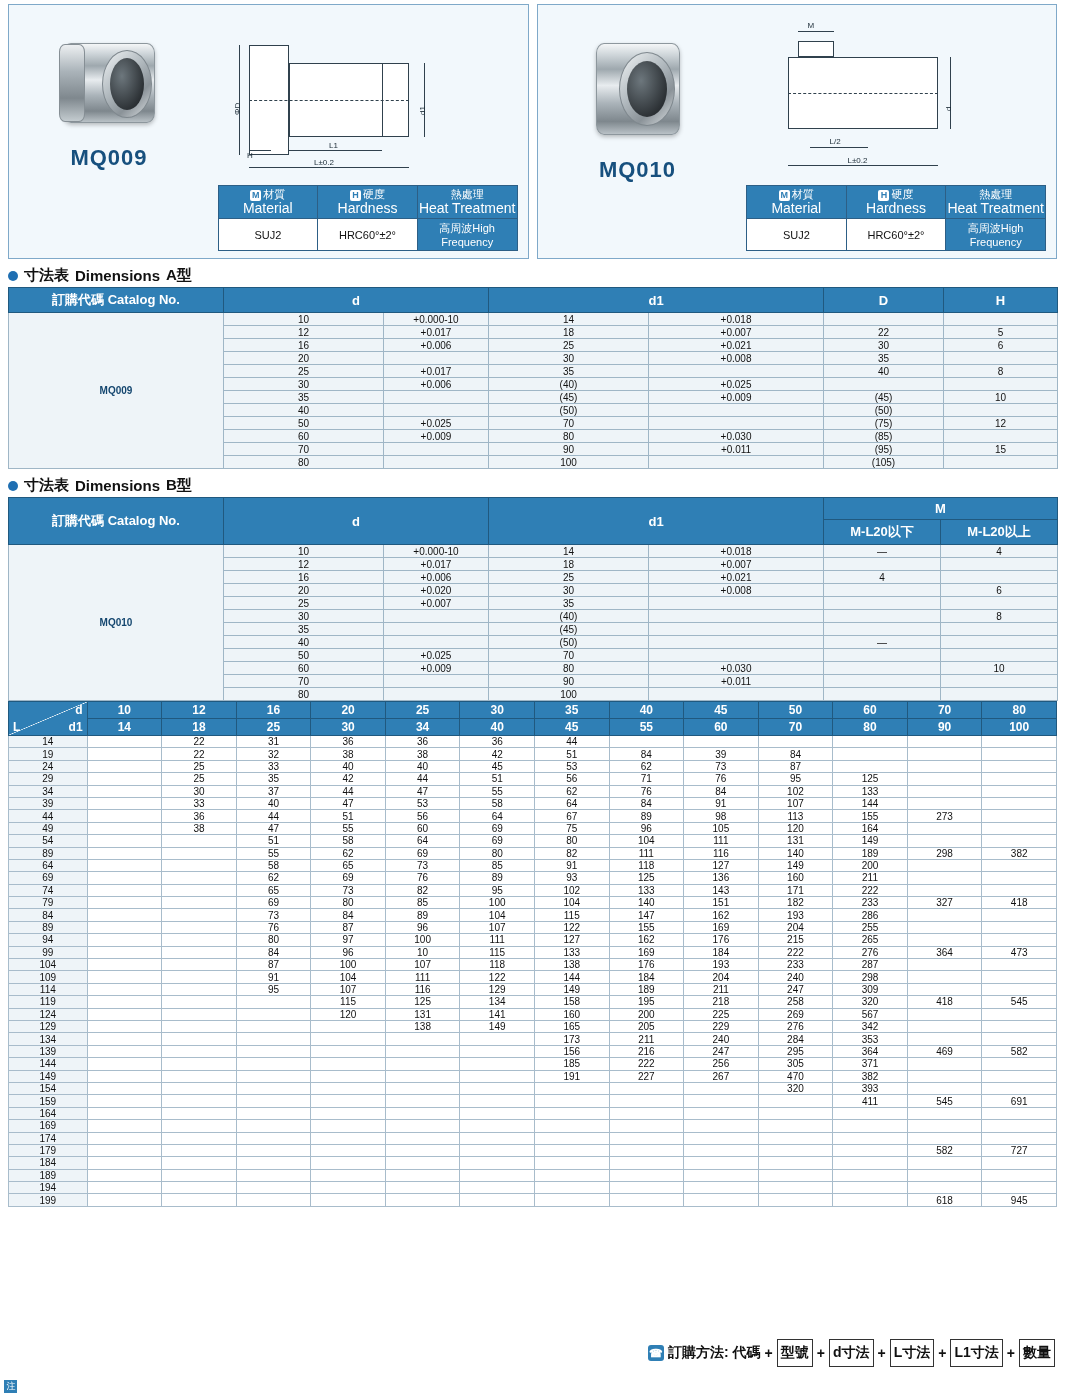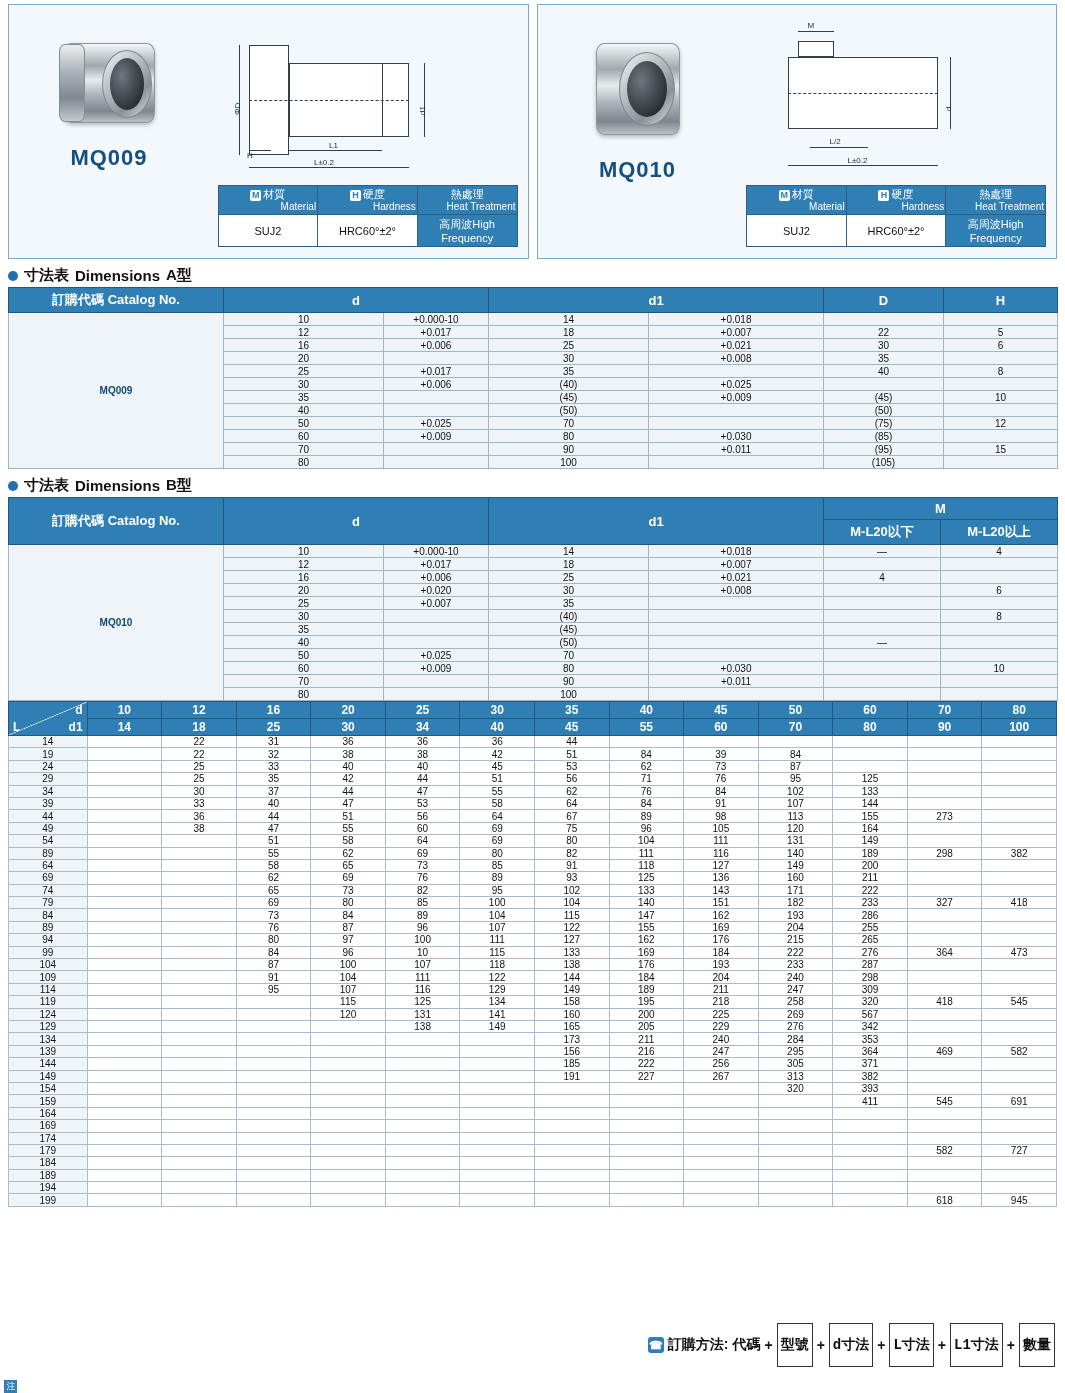--- a/index.html
+++ b/index.html
@@ -80,21 +80,21 @@
     width:300px; border-collapse:collapse; margin:2px 0 0 auto; margin-right:4px;
     table-layout:fixed;
   }
   .spec-table th, .spec-table td {
     border:1px solid #2d5f86; text-align:center; font-size:11px; padding:2px 1px;
   }
   .spec-table th {
     background:#2f7fb5; color:#fff; font-weight:normal; line-height:1.1;
   }
   .spec-table th .cn { display:block; font-size:11px; }
-  .spec-table th .en { display:block; font-size:10px;text-align:right; }
+  .spec-table th .en { display:block; font-size:14px; }
   .spec-table td { background:#ffffff; font-size:11px; }
   .badge {
     display:inline-block; background:#fff; color:#2f7fb5; font-weight:bold;
     width:11px; height:11px; line-height:11px; font-size:9px; border-radius:2px; margin-right:2px;
   }
   .hf { background:#2f7fb5 !important; color:#fff; font-size:9px; }
 
   
   .sec-head {
     display:flex; align-items:center; gap:6px;
@@ -145,21 +145,21 @@
   
   .footer {
     position:absolute; bottom:26px; right:10px;
     display:flex; align-items:center; gap:4px; font-size:14px; font-weight:bold;
   }
   .footer .ico {
     width:16px; height:16px; background:#2f7fb5; color:#fff; border-radius:3px;
     font-size:11px; text-align:center; line-height:16px;
   }
   .footer .box {
-    border:1px solid #333; padding:12px 3px; background:#fff;font-family:Liberation Mono, monospace;
+    border:1px solid #333; padding:4px 3px; background:#fff;
   }
   .bl-mark {
     position:absolute; left:4px; bottom:0px; font-size:11px; color:#1b3550;
     letter-spacing:-1px;
   }
   .bl-sq { display:inline-block; width:13px; height:13px; background:#2f7fb5; color:#fff; font-size:9px; text-align:center; line-height:13px; margin-right:2px; }
 </style>
 </head>
 <body>
 
@@ -1021,21 +1021,21 @@
           <td class="lcol">149</td>
           <td></td>
           <td></td>
           <td></td>
           <td></td>
           <td></td>
           <td></td>
           <td>191</td>
           <td>227</td>
           <td>267</td>
-          <td>313</td>
+          <td>470</td>
           <td>382</td>
           <td></td>
           <td></td>
         </tr>
         <tr>
           <td class="lcol">154</td>
           <td></td>
           <td></td>
           <td></td>
           <td></td>

